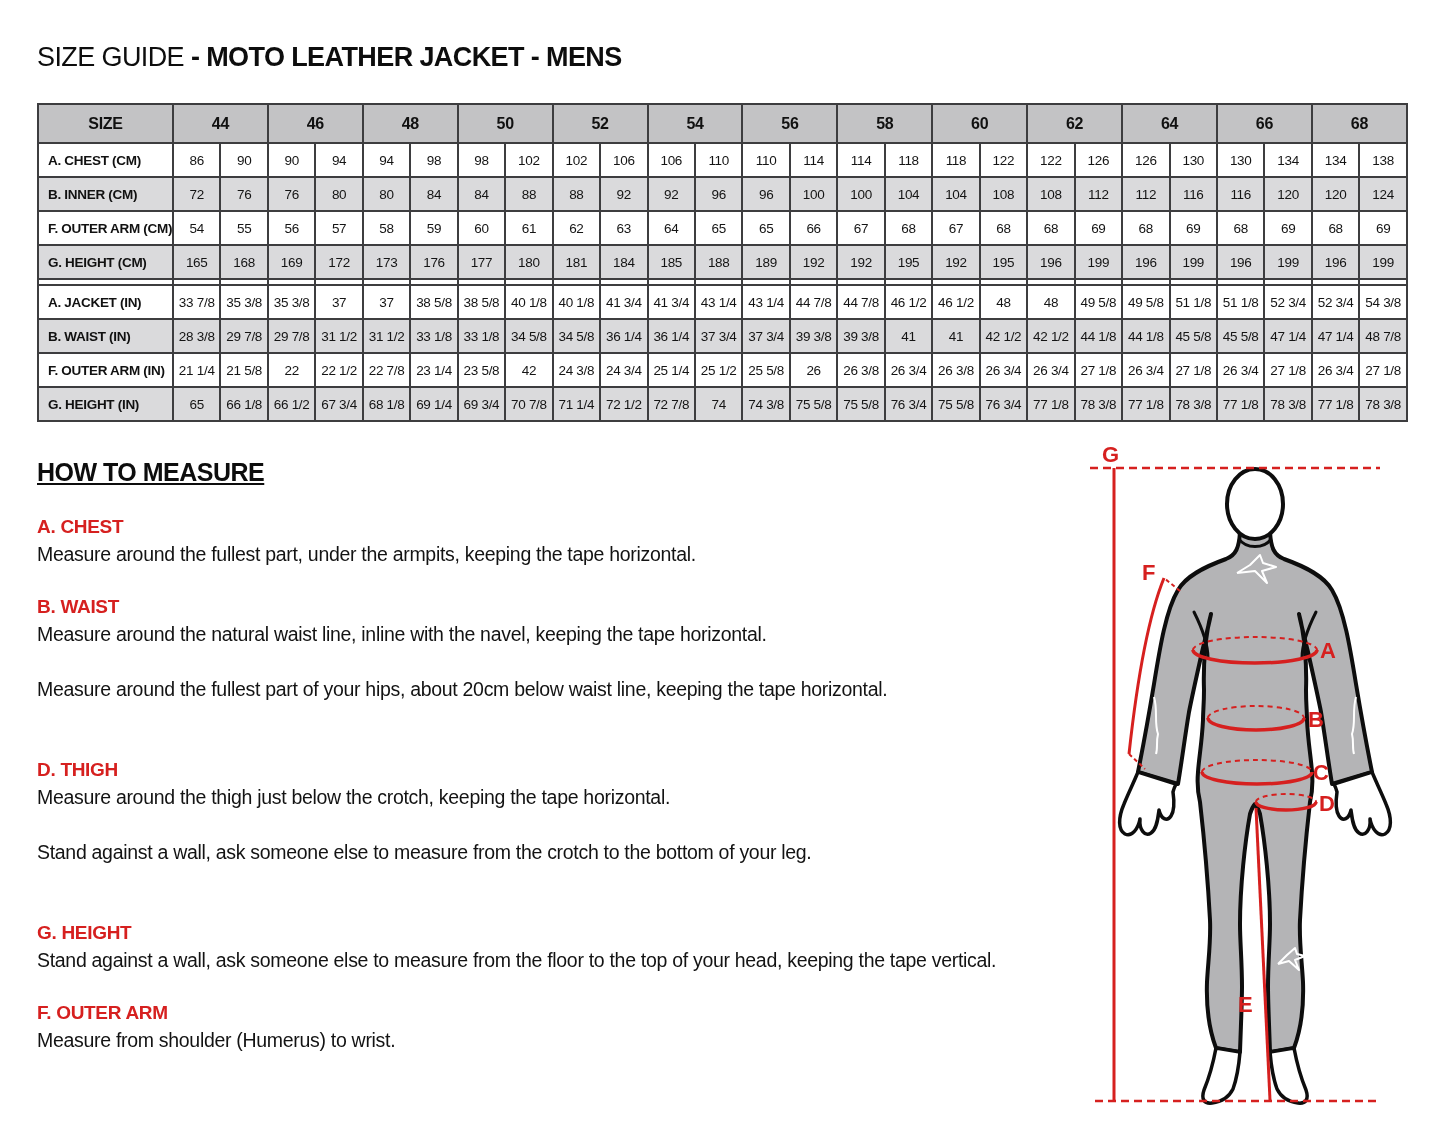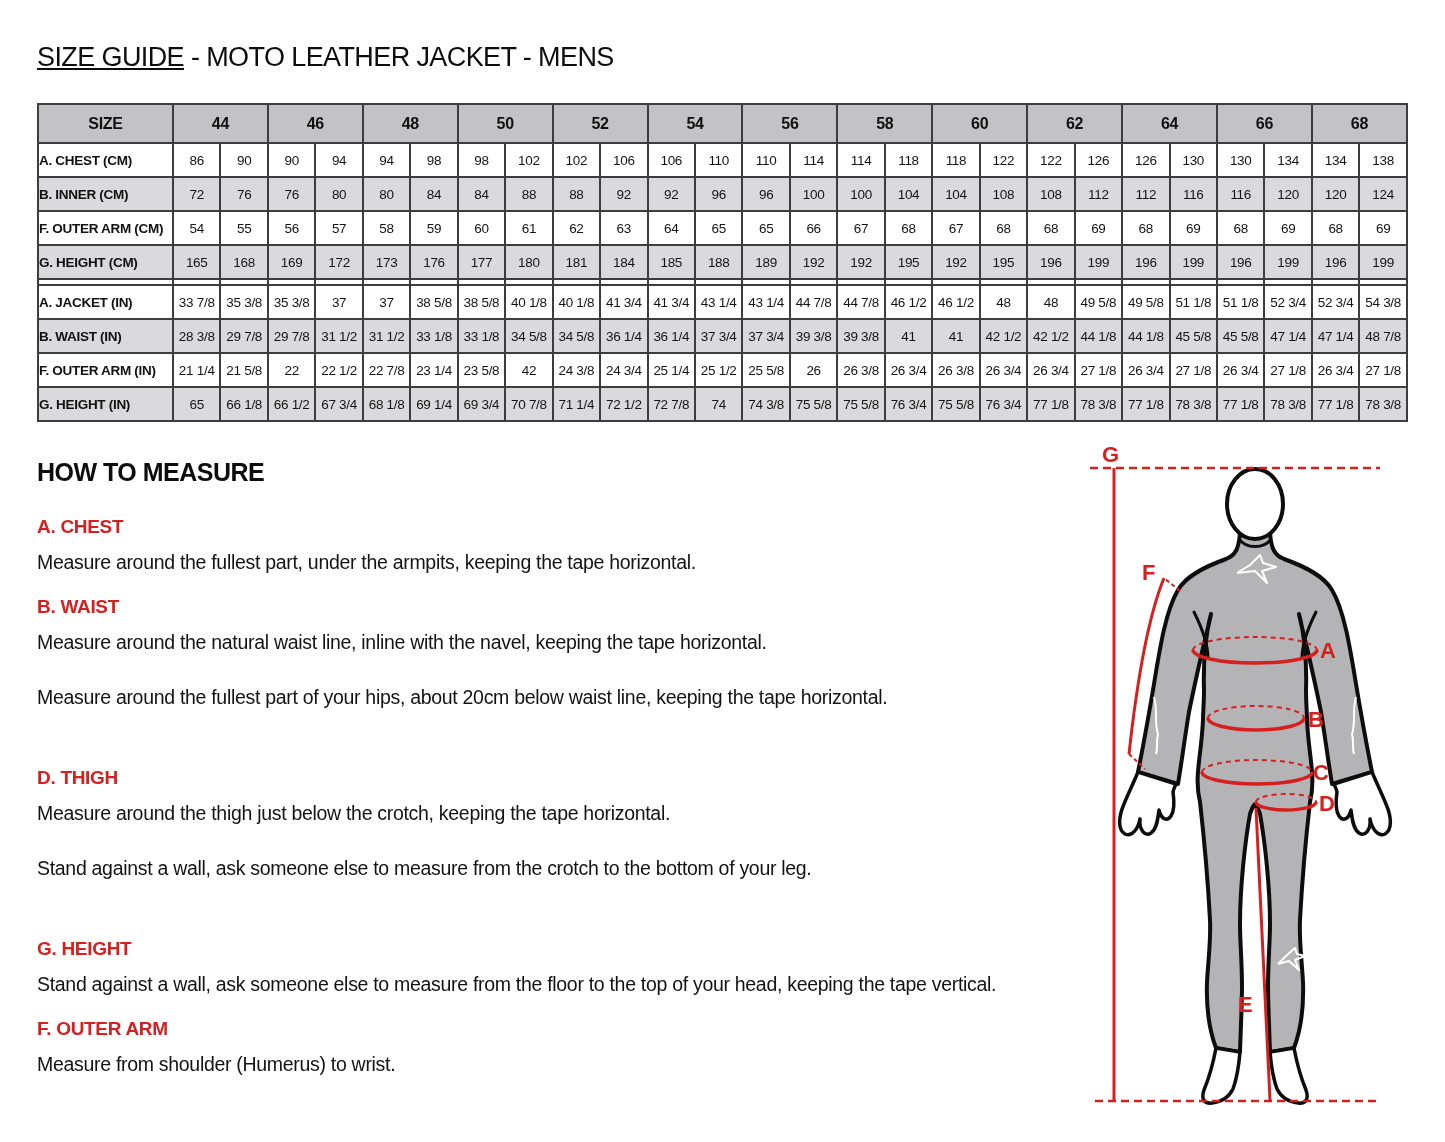--- a/index.html
+++ b/index.html
@@ -15,56 +15,56 @@
   body{
     width:1445px;height:1142px;position:relative;overflow:hidden;
     background:#ffffff;color:var(--ink);
     font-family:"Liberation Sans", sans-serif;
   }
   
   .page-title{
     position:absolute;left:37px;top:42px;
     font-size:27px;letter-spacing:-0.6px;color:#0d0d0d;white-space:nowrap;
   }
-  .page-title .t-regular{font-weight:400;text-decoration:underline;}
-  .page-title .t-bold{font-weight:400;}
+  .page-title .t-regular{font-weight:400;}
+  .page-title .t-bold{font-weight:700;}
   
   table.size-table{
     position:absolute;left:37px;top:103px;width:1371px;
     border-collapse:collapse;table-layout:fixed;
   }
   .size-table th,.size-table td{
     border:2px solid var(--border);
     text-align:center;vertical-align:middle;
     padding:0;letter-spacing:-0.3px;
     overflow:hidden;white-space:nowrap;
   }
   .size-table thead th{
     height:39px;background:var(--header-gray);
     font-size:16px;font-weight:700;color:#111;margin-left:11px;
   }
   .size-table td{height:34px;font-size:13.5px;font-weight:400;background:#fff;}
   .size-table td.row-label{
-    text-align:left;font-weight:700;font-size:13.5px;color:#111;
+    text-align:left;padding-left:9px;font-weight:700;font-size:13.5px;color:#111;
   }
   .size-table tr.stripe td{background:var(--stripe-gray);}
   .size-table tr.sep-row td{height:6px;background:#fff;}
   
   .htm-title{
     position:absolute;left:37px;top:458px;
-    font-size:25px;font-weight:700;letter-spacing:-0.5px;color:#0d0d0d;
+    font-size:25px;font-weight:700;letter-spacing:-0.5px;color:#0d0d0d;text-decoration:underline;
   }
   .htm-sections{position:absolute;left:37px;top:514px;width:1010px;}
   .htm-section{height:80px;}
   .htm-heading{
     color:var(--red);font-size:19px;font-weight:700;letter-spacing:-0.3px;line-height:25px;
   }
   .htm-text{
     font-size:19.5px;font-weight:400;color:#131313;letter-spacing:-0.3px;
-    line-height:25px;margin-top:11px;
+    line-height:25px;margin-top:3px;
   }
   
   .figure-wrap{position:absolute;left:1090px;top:442px;width:350px;height:700px;}
   .figure-wrap svg{display:block;width:100%;height:100%;}
   svg .red-label{
     font-family:"Liberation Sans", sans-serif;font-weight:700;font-size:22px;fill:var(--red);
   }
 </style>
 </head>
 <body>

